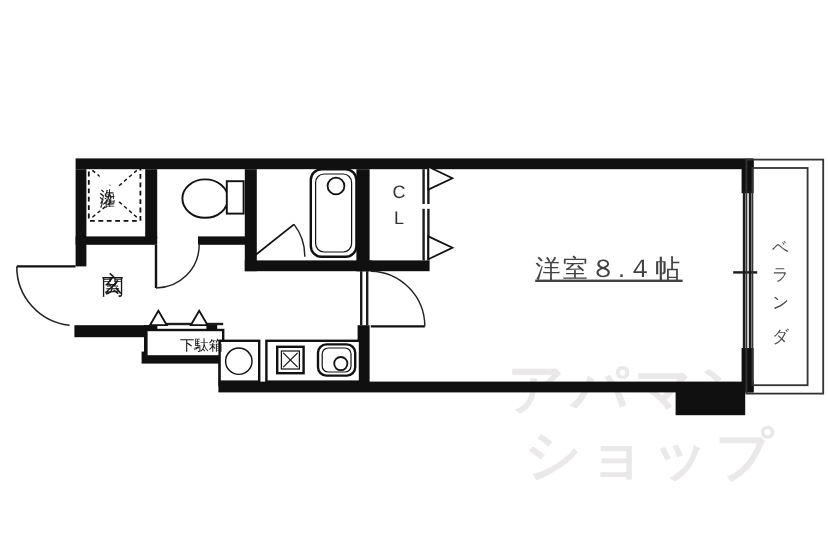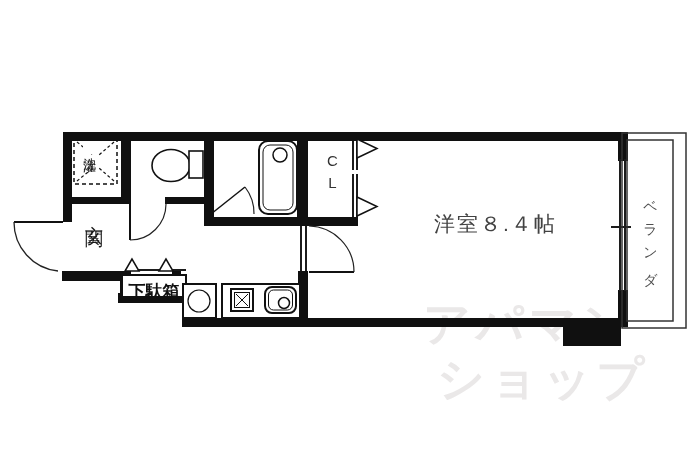--- a/index.html
+++ b/index.html
@@ -5,23 +5,23 @@
   html,body{margin:0;padding:0;background:#fff;}
   #stage{position:relative;width:690px;height:460px;background:#fff;overflow:hidden;
          font-family:"Liberation Sans",sans-serif;}
   .wall{position:absolute;background:#101010;z-index:2;}
   .tline{position:absolute;background:#1c1c1c;z-index:2;}
   svg.plan{position:absolute;left:0;top:0;z-index:3;}
   .lbl{position:absolute;z-index:4;color:#2e2e2e;}
   .vert{writing-mode:vertical-rl;text-orientation:upright;line-height:1;}
   #laundry-label{left:83px;top:146px;font-size:13px;letter-spacing:3px;background:#fff;padding:1px 0;color:#1c1c1c;}
   #entrance-label{left:85px;top:211px;font-size:18px;letter-spacing:5px;color:#161616;}
-  #shoebox-label{left:122px;top:280px;width:64px;text-align:center;font-size:17px;font-weight:bold;color:#101010;}
+  #shoebox-label{left:122px;top:280px;width:64px;text-align:right;font-size:12px;font-weight:normal;color:#101010;}
   #cl-label{left:325px;top:152px;font-size:15px;letter-spacing:5px;color:#333;}
-  #room-label{left:434px;top:210px;font-size:21px;letter-spacing:2px;color:#424242;}
+  #room-label{left:446px;top:210px;font-size:21px;letter-spacing:2px;color:#424242;text-decoration:underline;}
   #veranda-label{left:644px;top:190px;font-size:14px;letter-spacing:8px;color:#4f4f4f;}
   .wm{position:absolute;z-index:1;font-size:47px;font-weight:bold;color:#eae8e8;letter-spacing:5px;}
   #wm1{left:423px;top:293px;}
   #wm2{left:437px;top:348px;}
 </style>
 </head>
 <body>
 
 <div id="stage">
 

